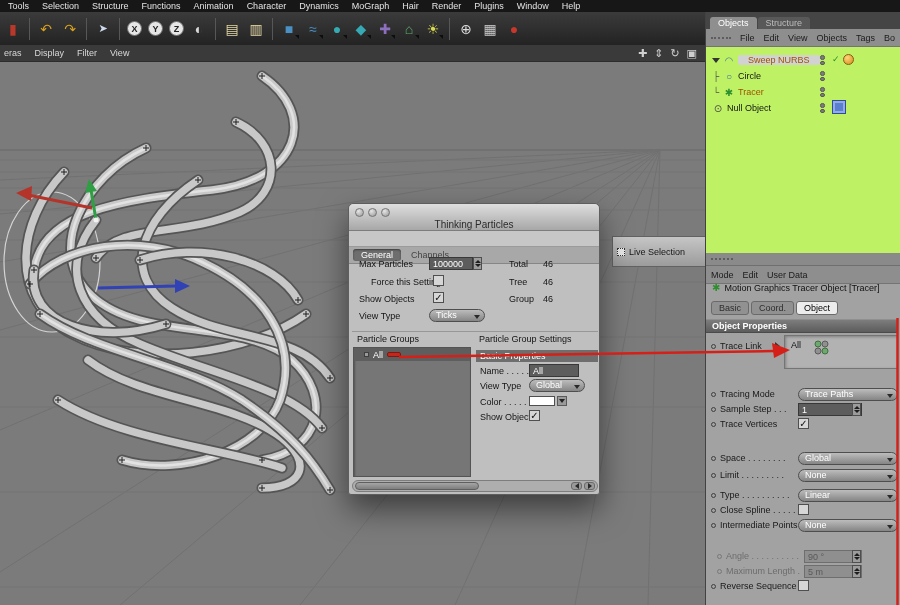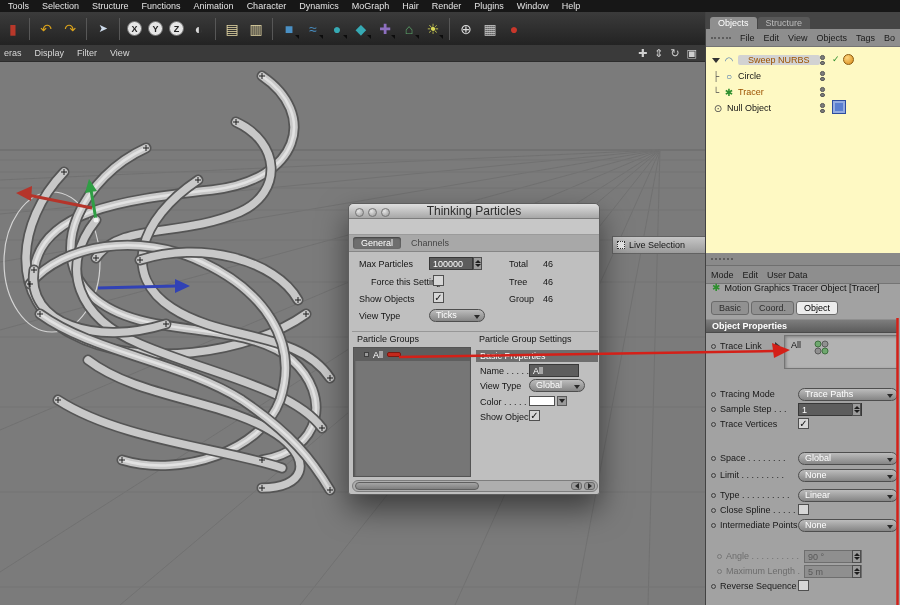--- a/index.html
+++ b/index.html
@@ -26,21 +26,21 @@
     display:flex;align-items:center;gap:13px;padding:0 4px;color:#d8d8d8;z-index:5}
   .vpnav{margin-left:auto;display:flex;gap:7px;color:#cfcfcf;font-size:11px;align-items:center;padding-right:4px}
   .vpnav span{cursor:default}
 
   
   .viewport{position:absolute;left:0;top:62px;width:705px;height:543px;background:#7b7b7b;z-index:1}
   .vp-svg{position:absolute;left:0;top:0}
   .to{stroke:#555;stroke-width:11;fill:none;stroke-linecap:round}
   .ti2{stroke:#c8c8c8;stroke-width:7.5;fill:none;stroke-linecap:round}
   .th{stroke:#ebebeb;stroke-width:2.5;fill:none;stroke-linecap:round;opacity:.75}
-  .livesel{position:absolute;left:612px;top:174px;width:94px;height:18px;z-index:8;
+  .livesel{position:absolute;left:612px;top:174px;width:94px;height:31px;z-index:8;
     background:linear-gradient(#c6c6c6,#9b9b9b);border:1px solid #626262;display:flex;align-items:center;gap:4px;padding:0 4px;color:#161616}
   .lsicon{width:8px;height:8px;border:1px dotted #333;background:#e8e8e8}
 
   
   .pill{position:absolute;height:13px;background:linear-gradient(#bcbcbc,#858585);border:1px solid #4e4e4e;border-radius:7px;
     color:#fff;display:flex;align-items:flex-start;padding:0 12px 0 6px;font-size:9px;white-space:nowrap;overflow:hidden}
   .pill::after{content:"";position:absolute;right:4px;top:4.5px;border-left:3.5px solid transparent;border-right:3.5px solid transparent;border-top:4.5px solid #2a2a2a}
   .dfield{position:absolute;height:13px;background:#5d5d5d;border:1px solid #383838;color:#fff;
     display:flex;align-items:center;padding:0 3px;font-size:9px}
   .steps{position:absolute;width:9px;height:13px;background:#9c9c9c;border:1px solid #4f4f4f;
@@ -48,22 +48,22 @@
   .steps i{display:block;width:0;height:0}
   .steps .tu{border-left:3px solid transparent;border-right:3px solid transparent;border-bottom:3.5px solid #1d1d1d}
   .steps .td{border-left:3px solid transparent;border-right:3px solid transparent;border-top:3.5px solid #1d1d1d}
   .chk{position:absolute;width:11px;height:11px;background:#d6d6d6;border:1px solid #4f4f4f;color:#111;
     font-size:10px;line-height:9px;text-align:center;font-weight:bold}
   .grip{width:22px;border-top:2px dotted #5d5d5d;height:0}
 
   
   .dlg{position:absolute;left:348px;top:203px;width:252px;height:292px;background:#bfbfbf;border:1px solid #5e5e5e;
     border-radius:5px 5px 3px 3px;box-shadow:0 14px 30px rgba(0,0,0,.5);z-index:20}
-  .dlg-title{position:relative;height:15px;background:linear-gradient(#dedede,#a7a7a7);border-bottom:1px solid #7d7d7d;
-    border-radius:5px 5px 0 0;display:flex;align-items:flex-end;justify-content:center;font-size:12px;color:#2c2c2c}
+  .dlg-title{position:relative;height:27px;background:linear-gradient(#dedede,#a7a7a7);border-bottom:1px solid #7d7d7d;
+    border-radius:5px 5px 0 0;display:flex;align-items:flex-end;justify-content:center;font-size:10px;color:#2c2c2c}
   .tl{position:absolute;left:6px;top:4px;display:flex;gap:4px}
   .tl i{width:9px;height:9px;border-radius:50%;background:radial-gradient(circle at 35% 30%,#e6e6e6,#969696);border:1px solid #757575}
   .dlg-strip{height:16px;background:#c7c7c7;border-bottom:1px solid #9b9b9b}
   .dlg-tabs{height:17px;background:#a8a8a8;border-bottom:1px solid #868686;display:flex;align-items:center;gap:2px;padding-left:4px}
   .dtab{padding:1px 8px;border-radius:3px;color:#454545}
   .dtab.active{background:#6e6e6e;color:#fff;box-shadow:inset 0 1px 2px rgba(0,0,0,.45)}
   .dlbl{position:absolute;color:#141414;white-space:nowrap}
   .dlist{position:absolute;left:4px;top:143px;width:118px;height:130px;background:#767676;border:1px solid #545454;box-shadow:inset 1px 1px 2px rgba(0,0,0,.3)}
   .dlist-item{height:13px;background:#5e5e5e;display:flex;align-items:center;gap:4px;padding-left:10px;color:#fff}
   .gmark{width:5px;height:5px;background:#9a9a9a;border:1px solid #3f3f3f}
@@ -72,21 +72,21 @@
     display:flex;align-items:center;padding-left:4px}
   .hscroll{position:absolute;left:3px;top:276px;width:246px;height:12px;background:#aeaeae;border:1px solid #7d7d7d;border-radius:6px}
   .hthumb{position:absolute;left:2px;top:1px;width:124px;height:8px;background:linear-gradient(#a5a5a5,#7f7f7f);border:1px solid #5f5f5f;border-radius:4px}
   .harrows{position:absolute;right:2px;top:1px;display:flex;gap:2px}
   .harrows b{width:11px;height:8px;background:#9a9a9a;border:1px solid #6a6a6a;border-radius:3px;display:flex;align-items:center;justify-content:center}
   .harrows b i{display:block;width:0;height:0}
   .hl{border-top:3px solid transparent;border-bottom:3px solid transparent;border-right:4px solid #2a2a2a}
   .hr{border-top:3px solid transparent;border-bottom:3px solid transparent;border-left:4px solid #2a2a2a}
 
   
-  .om{position:absolute;left:705px;top:12px;width:195px;height:241px;background:#fef9c3;border-left:1px solid #424242;z-index:4}
+  .om{position:absolute;left:705px;top:12px;width:195px;height:241px;background:#bef264;border-left:1px solid #424242;z-index:4}
   .om-tabs{height:17px;background:#454545;display:flex;align-items:flex-end;gap:1px;padding-left:4px}
   .om-tab{padding:1px 8px;border-radius:3px 3px 0 0;background:#585858;color:#bdbdbd}
   .om-tab.active{background:#8f8f8f;color:#fff}
   .pmenu{height:18px;background:#8e8e8e;border-bottom:1px solid #747474;display:flex;align-items:center;gap:9px;padding:0 5px;color:#1b1b1b}
   .om-tree{position:relative;padding-top:5px}
   .trow{position:relative;height:16px;display:flex;align-items:center;padding-left:6px;gap:3px}
   .expander{width:0;height:0;border-left:4px solid transparent;border-right:4px solid transparent;border-top:5px solid #333}
   .conn{color:#4c4c4c;width:8px;text-align:center}
   .oicon{font-size:10px;width:12px;text-align:center}
   .olabel{white-space:nowrap;color:#141414}

